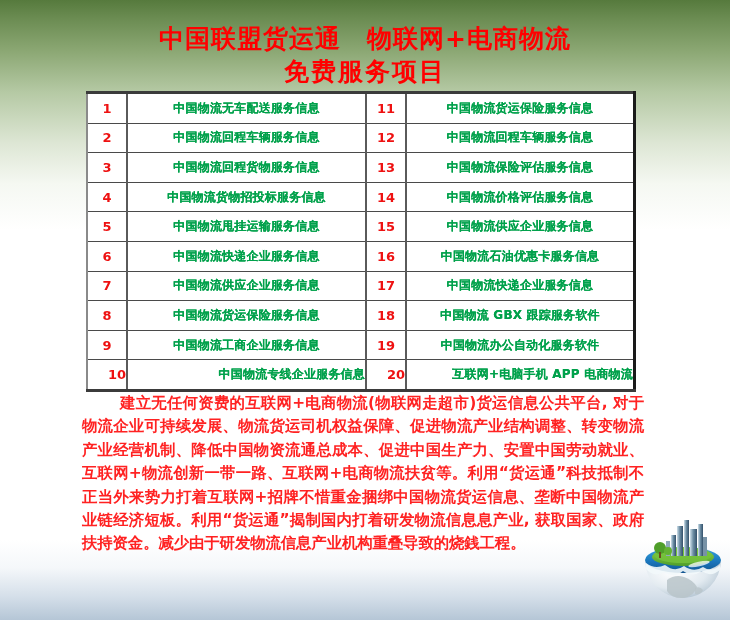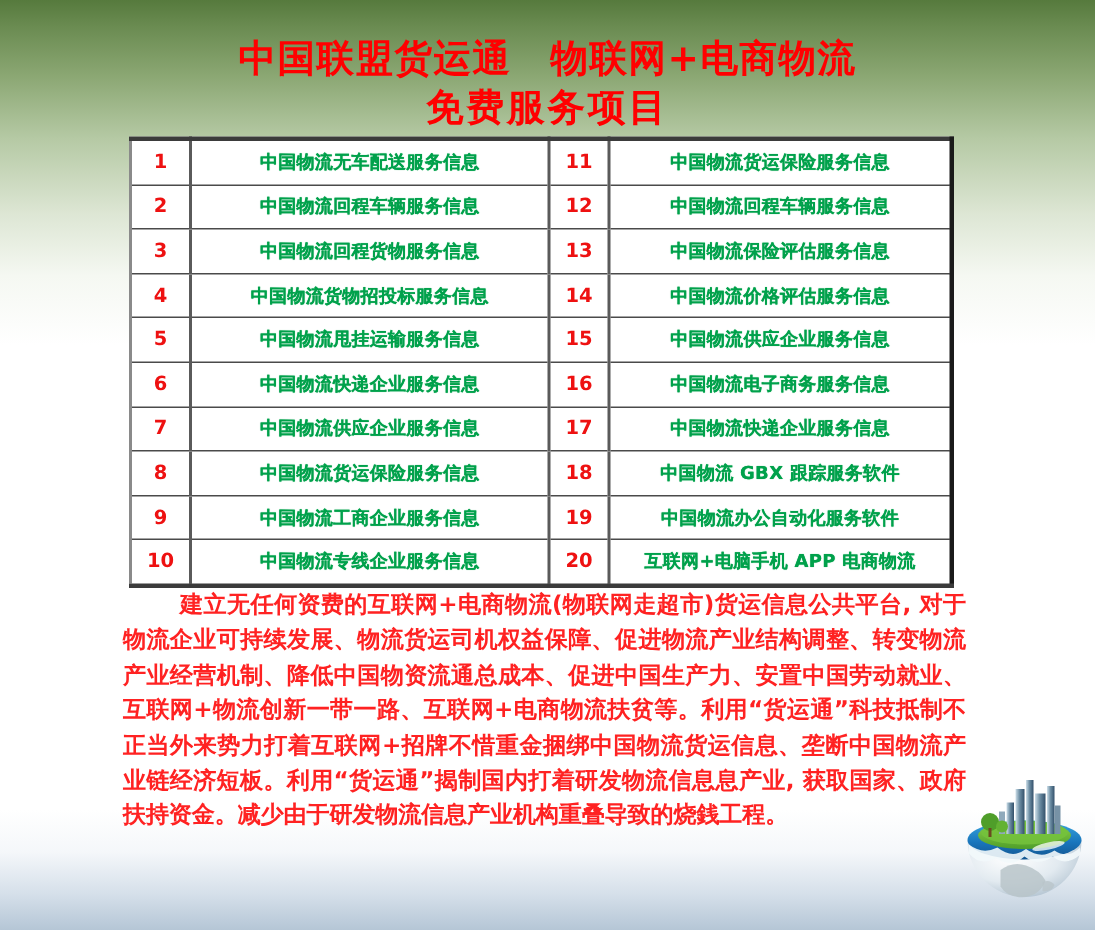--- a/index.html
+++ b/index.html
@@ -83,21 +83,21 @@
     border-bottom: 3px solid #3b3b3b;
     border-left: 2px solid #8a8a8a;
     border-right: 3px solid #1a1a1a;
   }
   .svc-table td {
     border-bottom: 1px solid #4a4a4a;
     height: 28.6px;
     padding: 0;
     vertical-align: middle;
   }
-  .svc-table tr:last-child td { border-bottom: none; }
+  .svc-table tr:last-child td { border-bottom: none; text-align: right; }
 
   .col-num {
     width: 38px;
     text-align: center;
     color: #ee1111;
     font-weight: bold;
     font-size: 13px;
     border-right: 2px solid #5a5a5a;
   }
   .col-txt {
@@ -179,21 +179,21 @@
         <tr>
           <td class="col-num">5</td>
           <td class="col-txt left-half">中国物流甩挂运输服务信息</td>
           <td class="col-num right-half">15</td>
           <td class="col-txt">中国物流供应企业服务信息</td>
         </tr>
         <tr>
           <td class="col-num">6</td>
           <td class="col-txt left-half">中国物流快递企业服务信息</td>
           <td class="col-num right-half">16</td>
-          <td class="col-txt">中国物流电子商务服务信息</td>
+          <td class="col-txt">中国物流石油优惠卡服务信息</td>
         </tr>
         <tr>
           <td class="col-num">7</td>
           <td class="col-txt left-half">中国物流供应企业服务信息</td>
           <td class="col-num right-half">17</td>
           <td class="col-txt">中国物流快递企业服务信息</td>
         </tr>
         <tr>
           <td class="col-num">8</td>
           <td class="col-txt left-half">中国物流货运保险服务信息</td>

